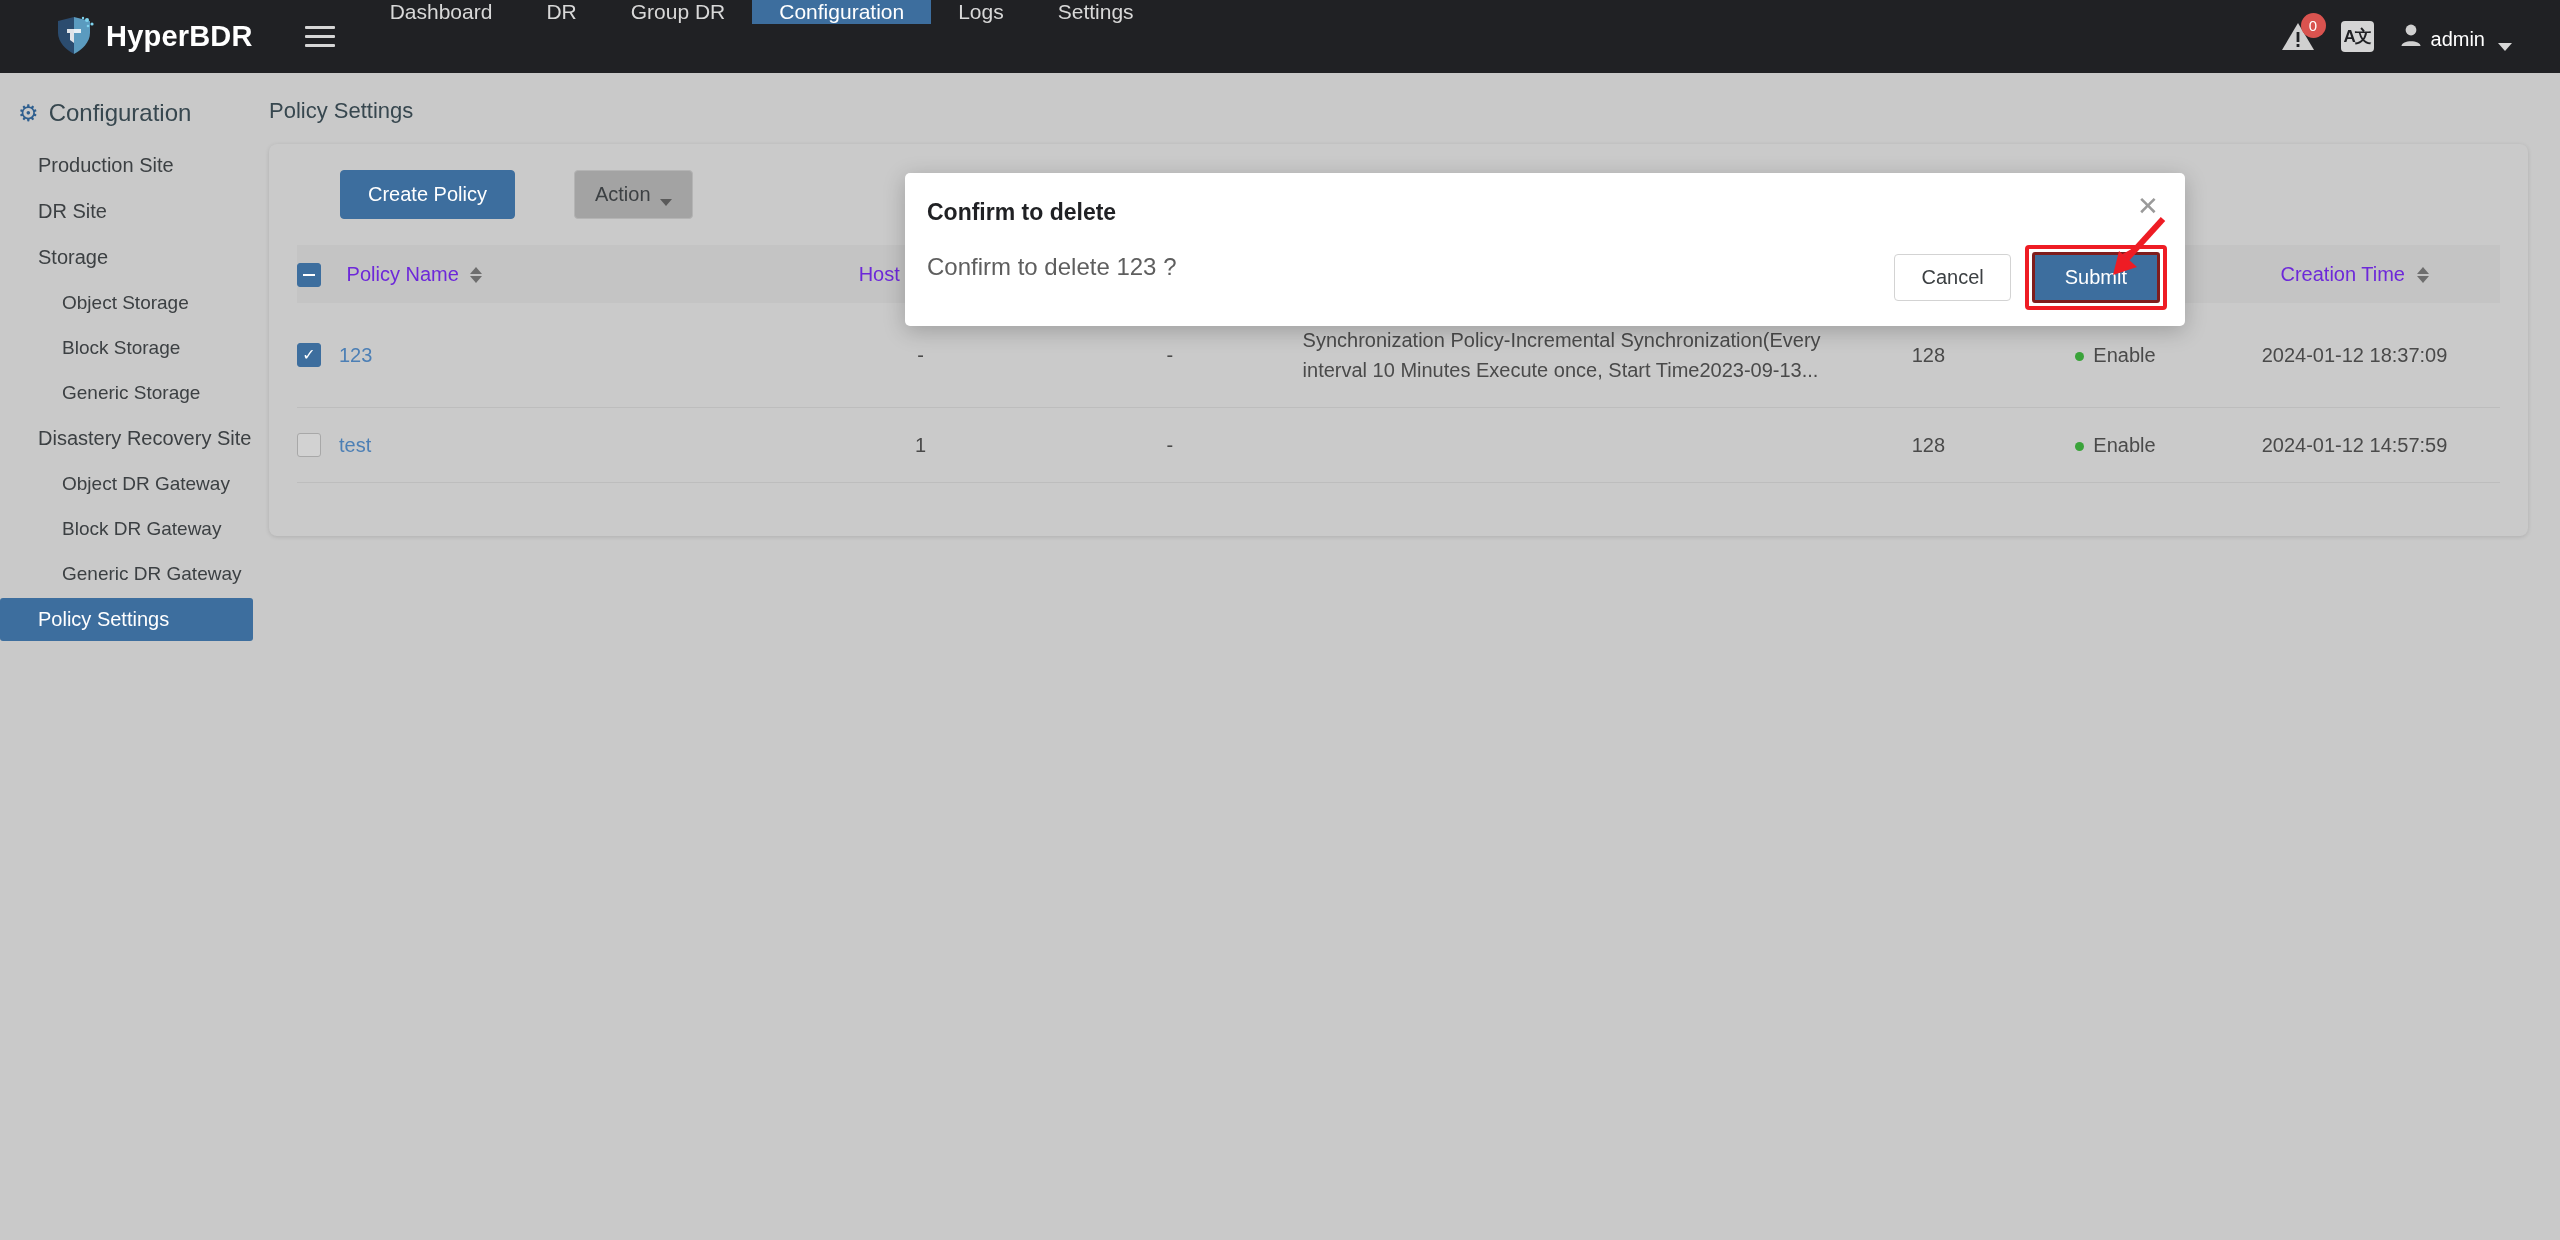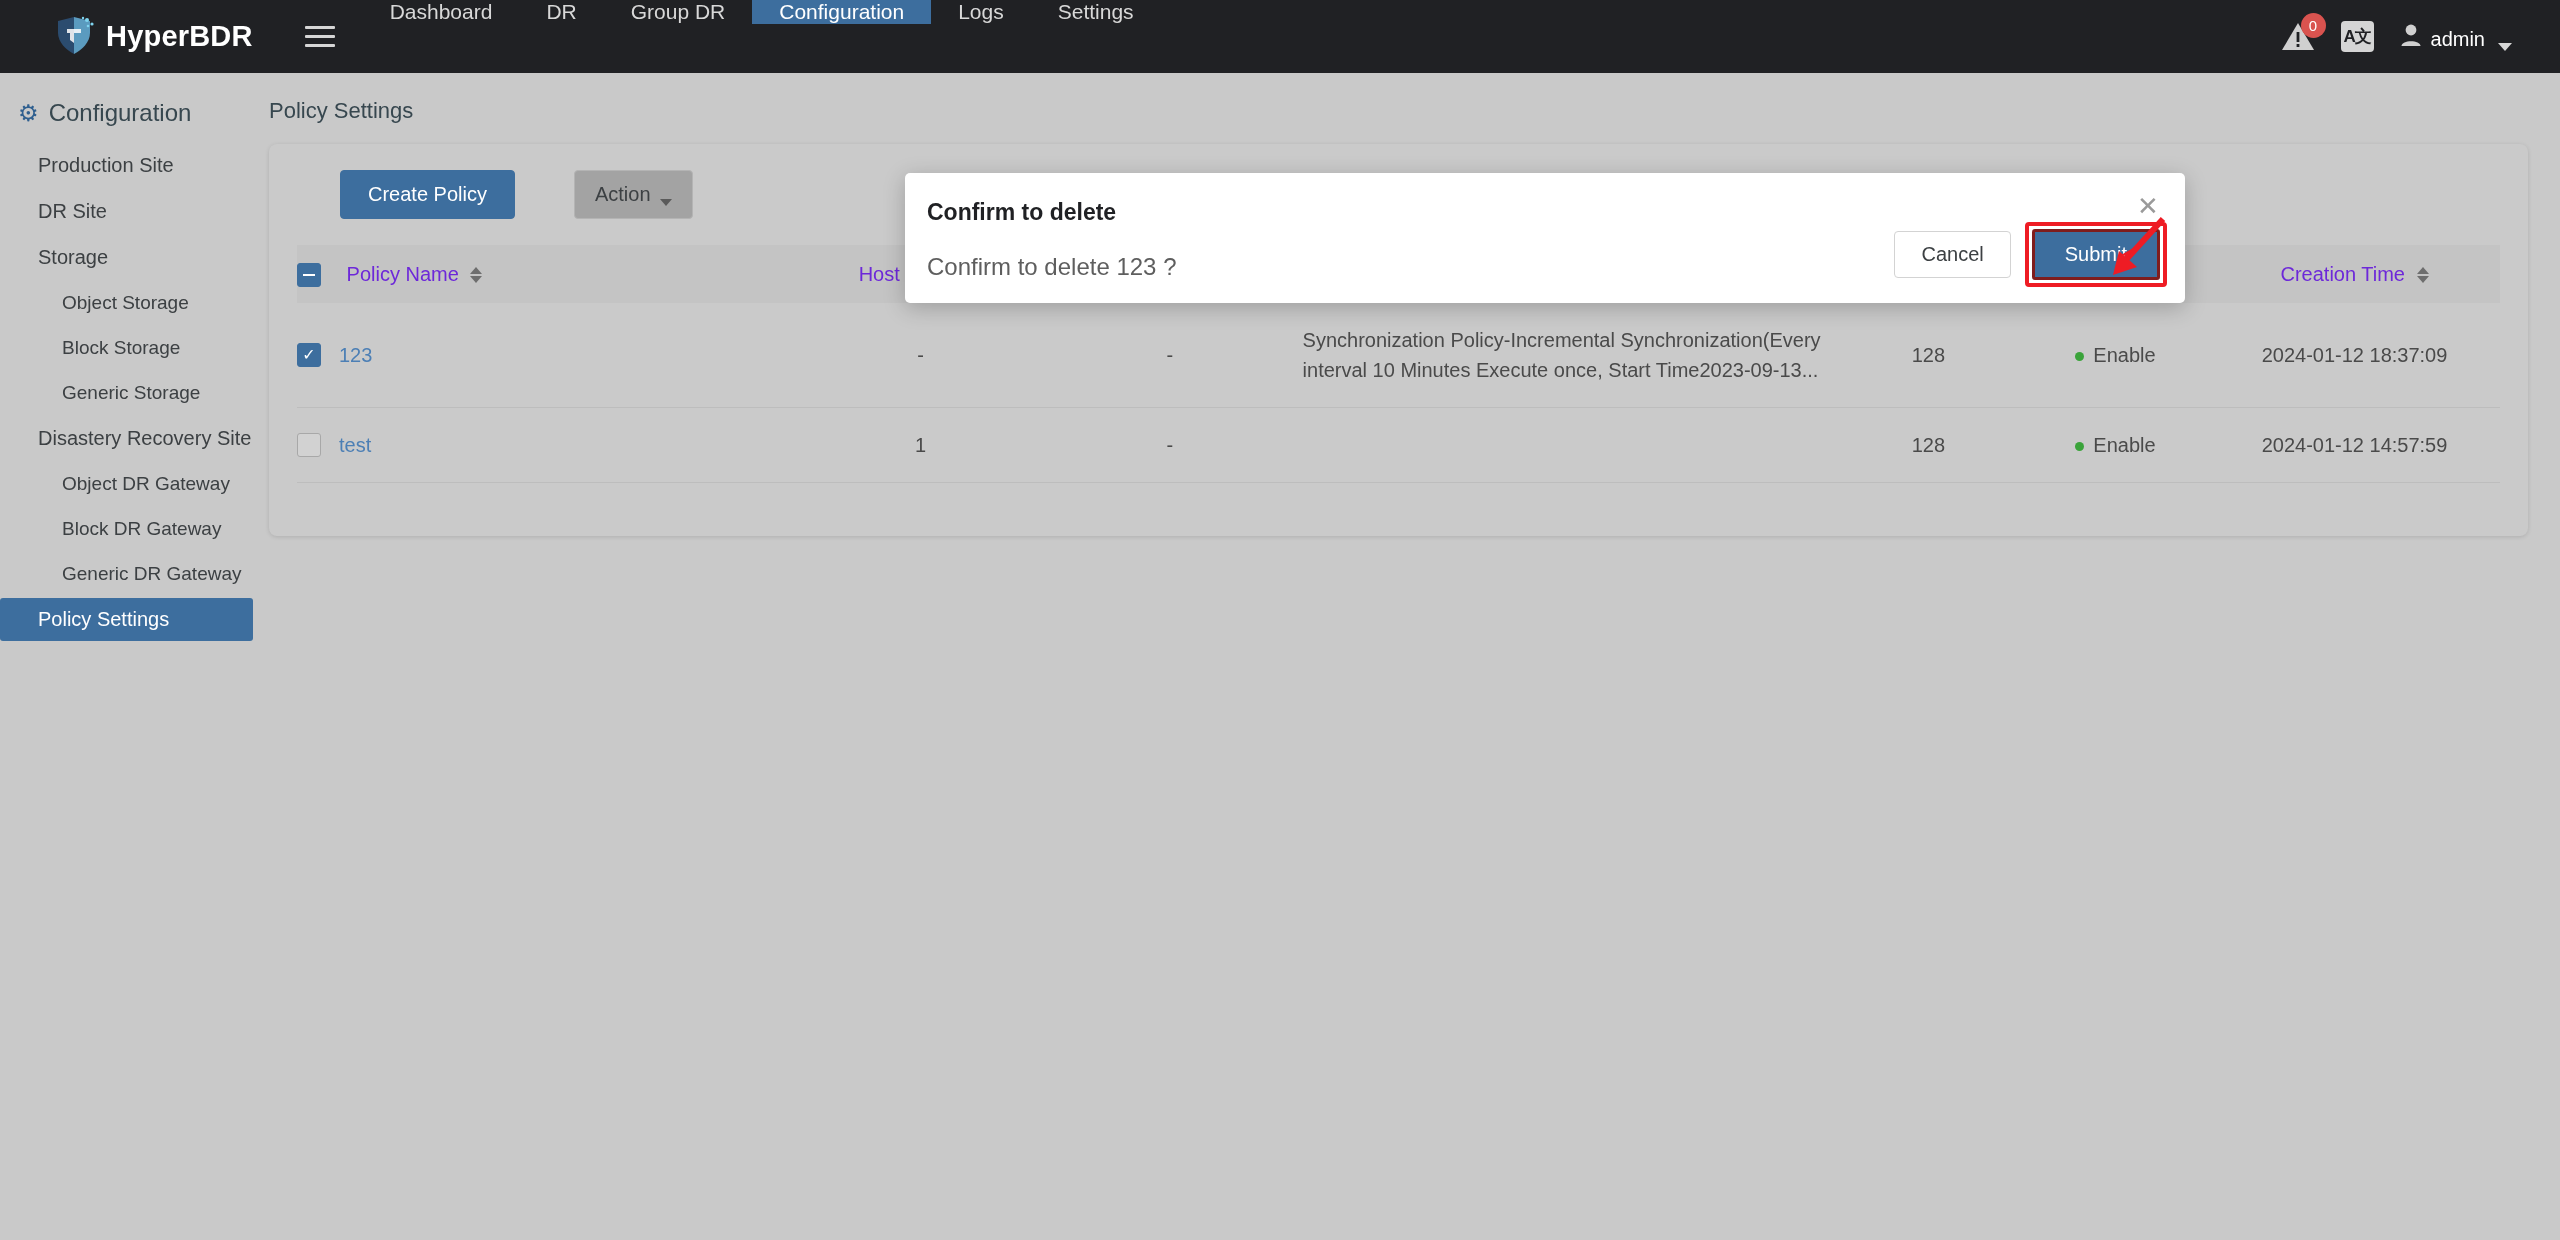--- a/index.html
+++ b/index.html
@@ -131,21 +131,21 @@
   .name-cell { display: flex; align-items: center; gap: 18px; }
   .link { color: #4c7fb5; cursor: pointer; }
   .status-dot {
     display: inline-block; width: 9px; height: 9px; border-radius: 50%;
     background: #3aa33a; margin-right: 9px; vertical-align: middle;
   }
   .desc-cell { text-align: left !important; padding-right: 40px; }
 
   
   .modal {
-    position: absolute; left: 640px; top: 100px; width: 1280px; height: 130px;
+    position: absolute; left: 640px; top: 100px; width: 1280px; height: 153px;
     background: #ffffff; border-radius: 5px; box-shadow: 0 5px 22px rgba(0,0,0,.22);
     z-index: 40;
   }
   .modal-title {
     font-size: 23px; font-weight: bold; color: #202124; padding: 26px 0 0 22px;
   }
   .modal-close {
     position: absolute; right: 24px; top: 22px; width: 26px; height: 26px;
     color: #9a9a9a; font-size: 26px; line-height: 22px; cursor: pointer; text-align: center;
   }

